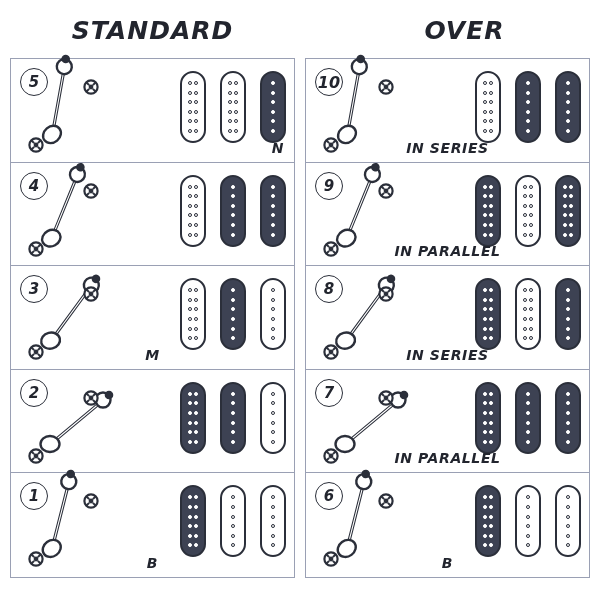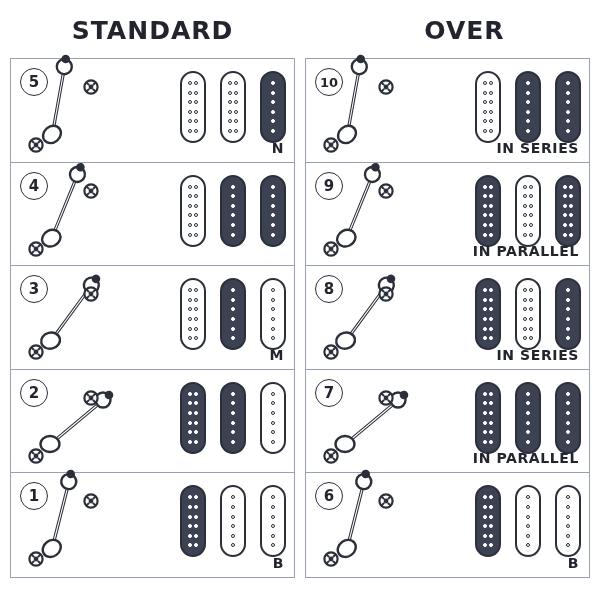--- a/index.html
+++ b/index.html
@@ -12,20 +12,21 @@
     height: 600px;
     font-family: "Liberation Sans", sans-serif;
     color: #2b2f3a;
     overflow: hidden;
   }
   #root {
     position: relative;
     width: 547px;
     height: 600px;
     box-sizing: border-box;
+    font-style: italic;
   }
   .col-headers {
     position: absolute;
     top: 0;
     left: 0;
     width: 600px;
     height: 58px;
   }
   .col-header {
     position: absolute;
@@ -77,21 +78,21 @@
     border-radius: 50%;
     display: flex;
     align-items: center;
     justify-content: center;
     font-size: 15px;
     font-weight: bold;
     color: #22252e;
     background: #fff;
     font-family: "DejaVu Sans", sans-serif;
   }
-  .num-badge.wide { font-size: 13px; }
+  .num-badge.wide { font-size: 16px; }
 
   .switch {
     position: absolute;
     left: 18px;
     top: 16px;
     width: 84px;
     height: 74px;
   }
   .pickups {
     position: absolute;
@@ -151,21 +152,21 @@
     right: 10px;
     bottom: 6px;
     left: 10px;
     text-align: right;
     font-size: 14px;
     font-weight: bold;
     letter-spacing: 0.6px;
     color: #22252e;
     font-family: "DejaVu Sans", sans-serif;
   }
-  .caption.center { text-align: right; }
+  .caption.center { text-align: center; }
   svg { display: block; overflow: visible; }
 </style>
 </head>
 <body>
 
 <div id="root">
 
   <div class="col-headers">
     <div class="col-header left">STANDARD</div>
     <div class="col-header right">OVER</div>

